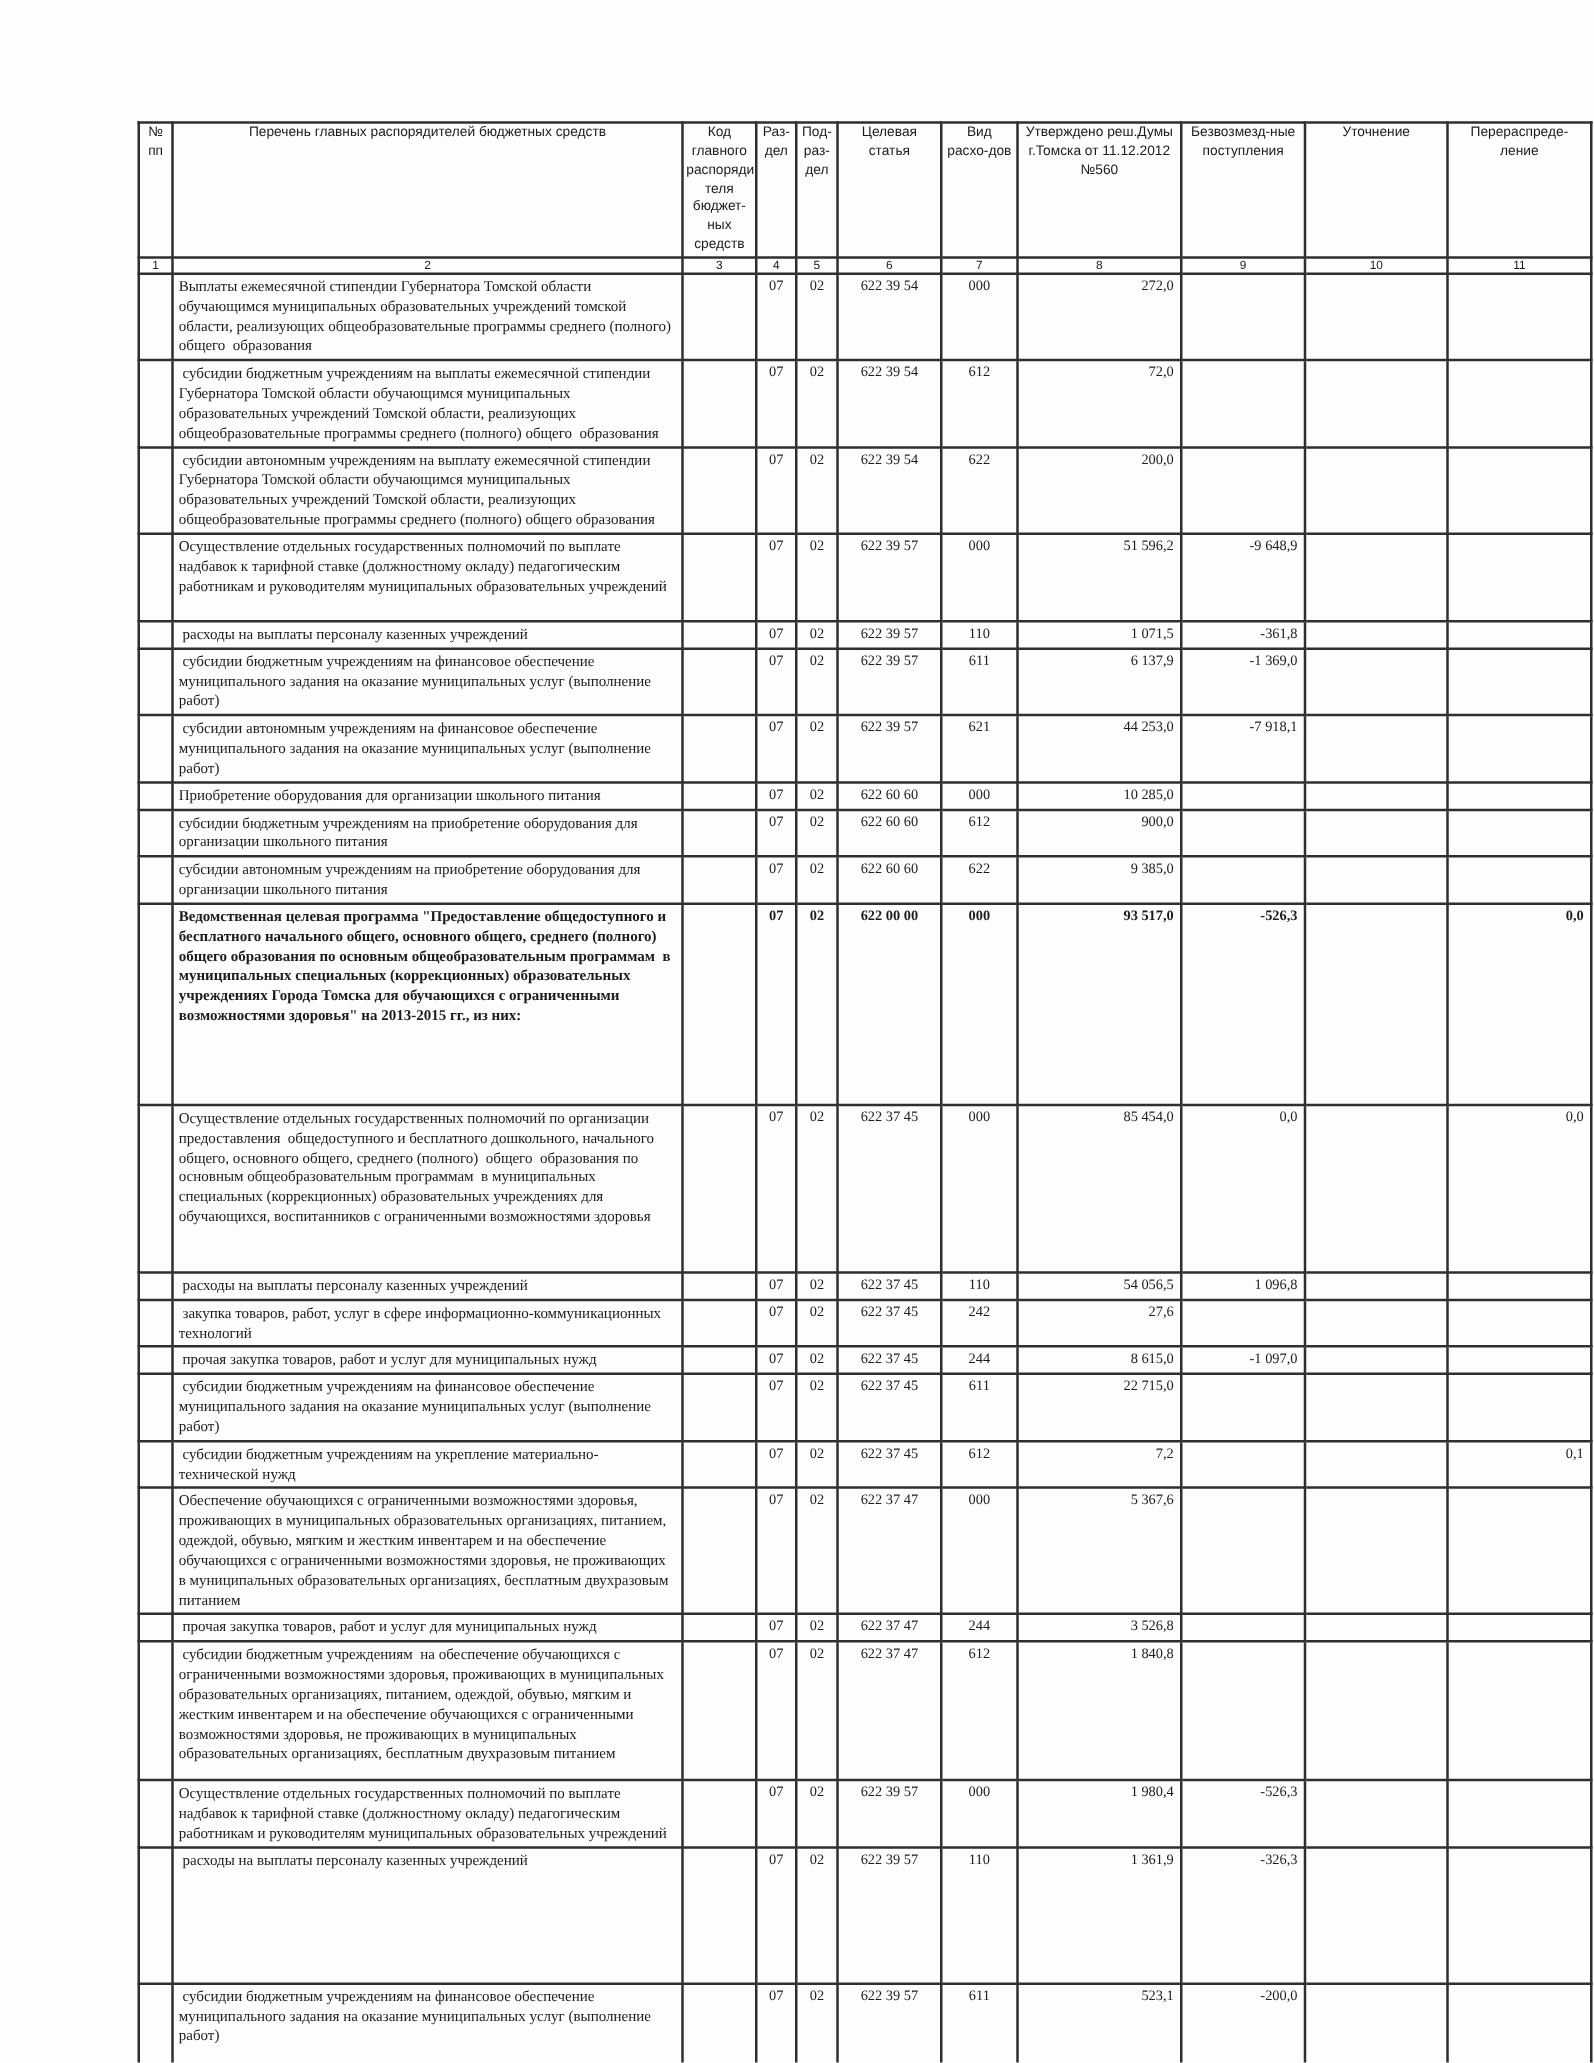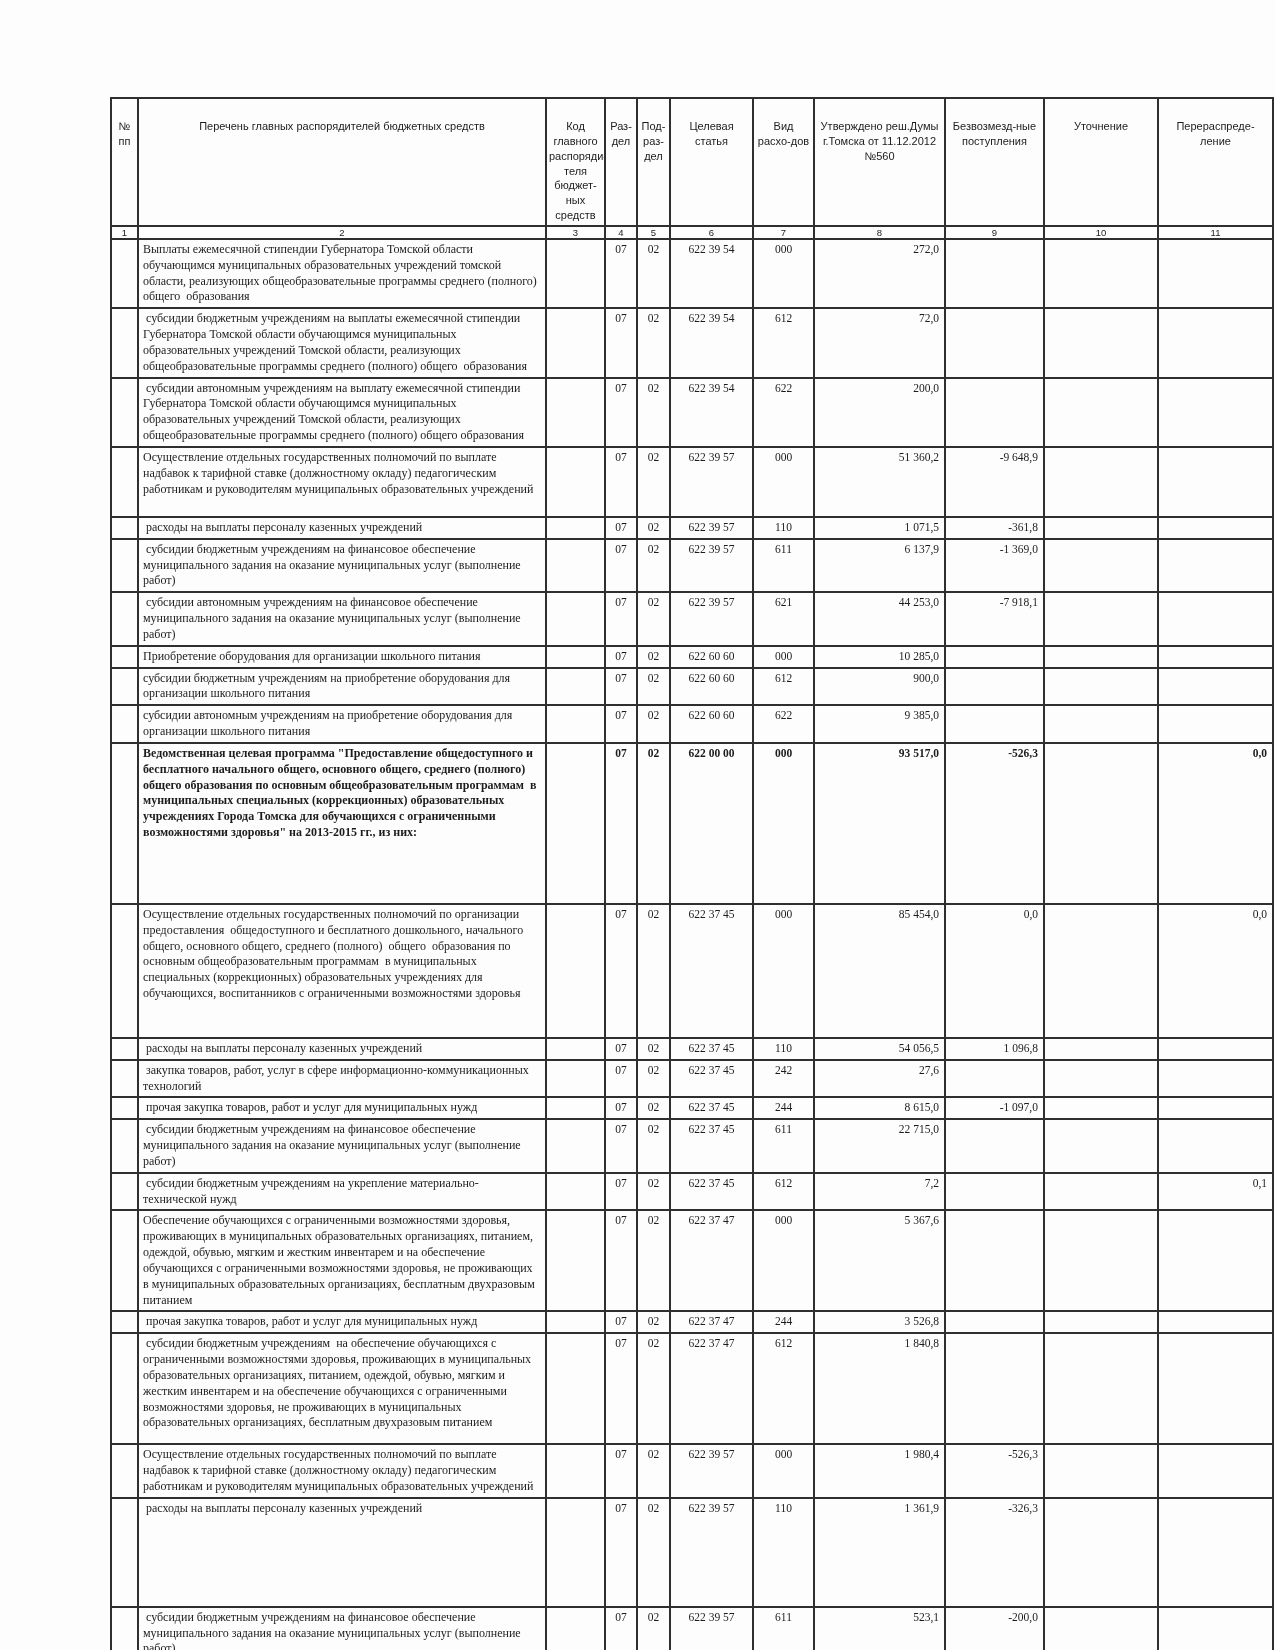--- a/index.html
+++ b/index.html
@@ -10,21 +10,21 @@
   }
   .page{position:relative;width:1275px;height:1650px;}
   table.budget{
     border-collapse:collapse;table-layout:fixed;
     margin:97px 0 0 110px;width:1162px;
   }
   th,td{border:2px solid #2f2f2f;box-sizing:border-box;overflow:hidden;}
   thead th{
     font-family:"Liberation Sans", sans-serif;font-weight:normal;
     font-size:11px;line-height:1.35;text-align:center;vertical-align:top;
-    padding:20px 2px 2px 2px;height:88px;
+    padding:0 2px 2px 2px;height:88px;
   }
   tr.numrow td{
     font-family:"Liberation Sans", sans-serif;font-size:9.5px;
     text-align:center;vertical-align:middle;height:12px;padding:0 2px;
   }
   tbody.rows td{
     font-size:12px;line-height:1.32;vertical-align:top;padding:2px 3px;
   }
   tbody.rows td.item{text-align:left;white-space:pre-wrap;padding-left:4px;padding-right:8px;}
   tbody.rows td.c{text-align:center;font-size:11.5px;}
@@ -148,21 +148,21 @@
           <td class="r"></td>
         </tr>
         <tr>
           <td class="c"></td>
           <td class="item">Осуществление отдельных государственных полномочий по выплате надбавок к тарифной ставке (должностному окладу) педагогическим работникам и руководителям муниципальных образовательных учреждений</td>
           <td class="c"></td>
           <td class="c">07</td>
           <td class="c">02</td>
           <td class="c">622 39 57</td>
           <td class="c">000</td>
-          <td class="r">51 360,2</td>
+          <td class="r">51 596,2</td>
           <td class="r">-9 648,9</td>
           <td class="r"></td>
           <td class="r"></td>
         </tr>
         <tr>
           <td class="c"></td>
           <td class="item"> расходы на выплаты персоналу казенных учреждений</td>
           <td class="c"></td>
           <td class="c">07</td>
           <td class="c">02</td>

